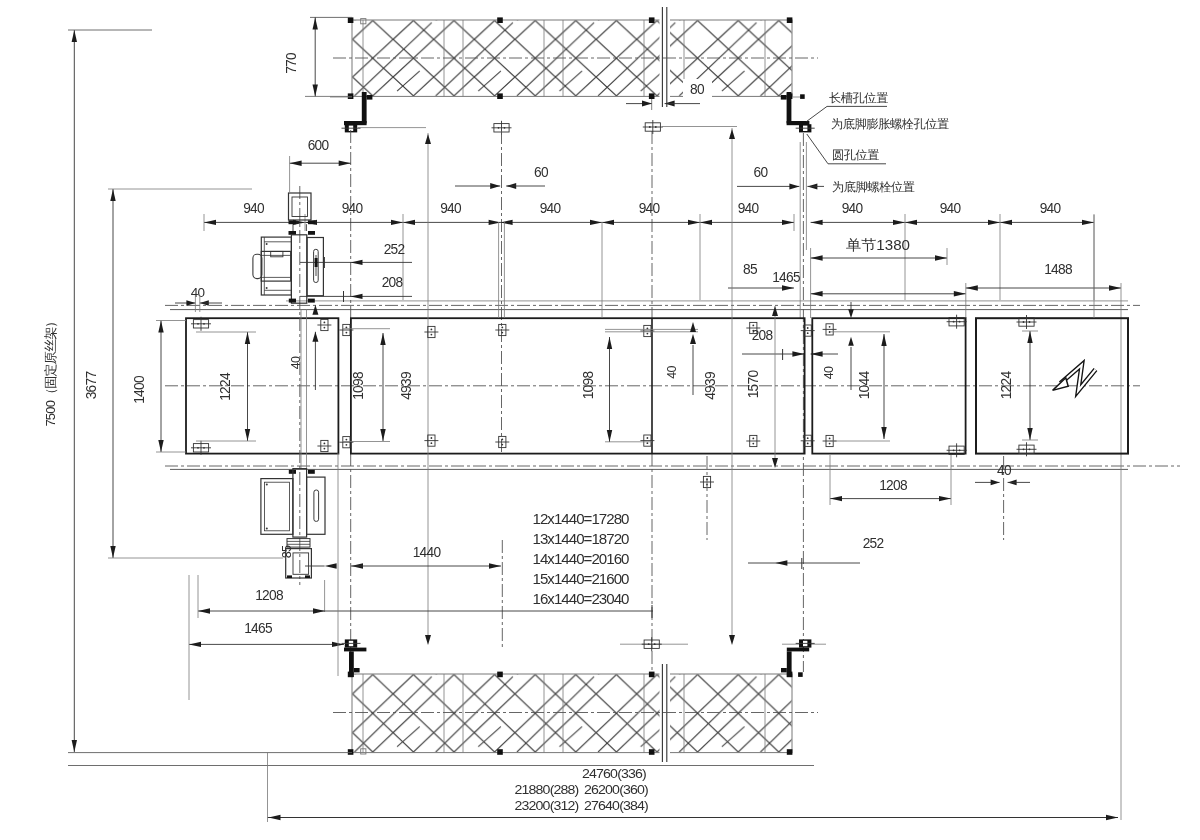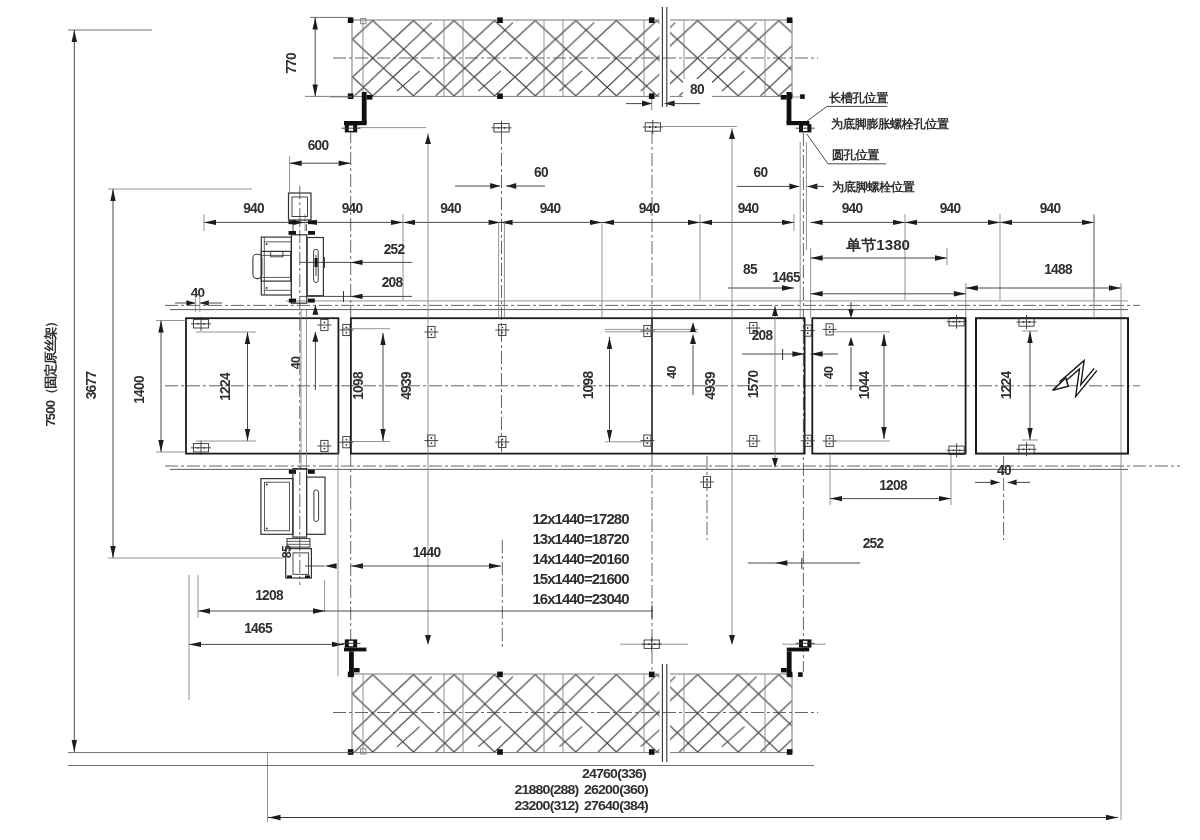--- a/index.html
+++ b/index.html
@@ -1,16 +1,16 @@
 <!DOCTYPE html>
 <html><head>
 <meta charset="utf-8">
 <style>
 html,body{margin:0;padding:0;background:#ffffff;}
-#page{width:1200px;height:840px;background:#ffffff;overflow:hidden;font-weight:bold;}
+#page{width:1200px;height:840px;background:#ffffff;overflow:hidden;}
 text{font-family:"Liberation Sans",sans-serif;}
 </style>
 </head>
 <body>
 <div id="page">
 <svg width="1200" height="840" viewBox="0 0 1200 840" xmlns="http://www.w3.org/2000/svg">
 <defs>
 <pattern id="mesh" width="81.2" height="75.4" patternUnits="userSpaceOnUse" patternTransform="translate(352.5 20.5)">
           <g fill="none" stroke="#3a3a3a" stroke-width="1.05">
             <path d="M0,18.85 L20.3,0 L40.6,18.85 L20.3,37.7 Z"></path>

